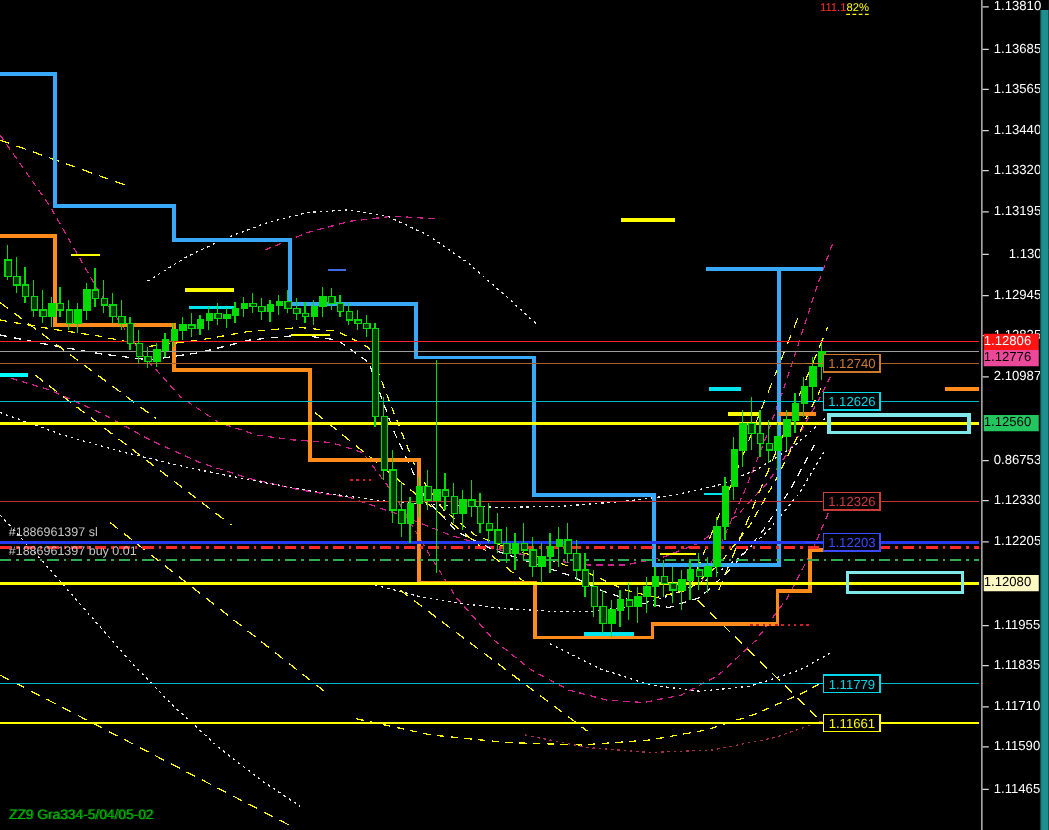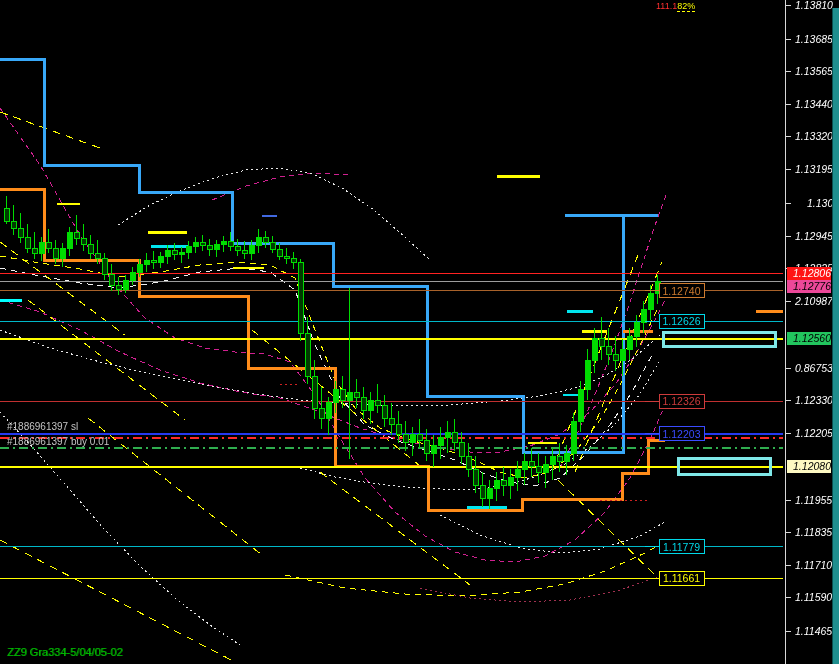--- a/index.html
+++ b/index.html
@@ -9,25 +9,25 @@
   .symline{position:absolute;left:4px;top:3px;color:#fff;font-size:12px;white-space:nowrap;z-index:30;}
   .symline .tri{font-size:8px;position:relative;top:-1px;margin-right:4px;}
   .indtitle{position:absolute;top:3px;right:60px;color:#fff;font-size:11px;white-space:nowrap;z-index:30;}
   .indtitle .smiley{font-size:12px;}
   .overlay-pct{position:absolute;left:656px;top:1px;font-size:9px;z-index:31;white-space:nowrap;}
   .overlay-pct .r{color:#ff3030;}
   .overlay-pct .y{color:#ffff00;border-bottom:1px dashed #ffff00;}
   .poslabel{position:absolute;left:7px;color:#c4c4c4;font-size:10px;z-index:25;white-space:nowrap;}
   .footer{position:absolute;left:7px;top:646px;color:#00b400;font-size:11px;z-index:30;
           text-shadow:1px 0 #007700;white-space:nowrap;}
-  #axis{position:absolute;left:785px;top:0;width:47px;height:664px;border-left:1px solid #d8d8d8;z-index:20;font-style:italic;}
+  #axis{position:absolute;left:785px;top:0;width:47px;height:664px;border-left:1px solid #d8d8d8;z-index:20;}
   .tick{position:absolute;left:9px;color:#fff;font-size:10.5px;line-height:11px;}
   .tickmark{position:absolute;left:0;width:5px;height:1px;background:#d8d8d8;}
   .pbox{position:absolute;left:1px;width:44px;height:13px;font-size:10.5px;line-height:13px;
-        text-align:right;z-index:22;}
+        text-align:left;z-index:22;}
   .border-strip{position:absolute;left:832px;top:8px;width:7px;height:656px;background:#1f8e8e;
         border-left:1px solid #0a4f4f;z-index:40;}
 </style>
 </head>
 <body>
 
 <div id="screen">
   <svg id="chart" width="839" height="664" shape-rendering="crispEdges">
       <polyline points="0,108 40,165 80,235 115,285 145,318 175,338 205,348 235,352 265,354 290,362 315,395 340,438 365,478 395,512 425,536 455,552 485,560 515,562 545,556 575,540 605,512 630,478 650,440 665,405" fill="none" stroke="#d02090" stroke-width="1" stroke-dasharray="5 4"></polyline>
       <polyline points="0,300 40,312 80,330 120,352 160,370 200,383 240,392 280,398 320,412 360,428 400,440 440,448 470,452 500,452 530,446 560,434 590,412 615,385 635,355 655,320 670,290" fill="none" stroke="#d02090" stroke-width="1" stroke-dasharray="5 4"></polyline>

